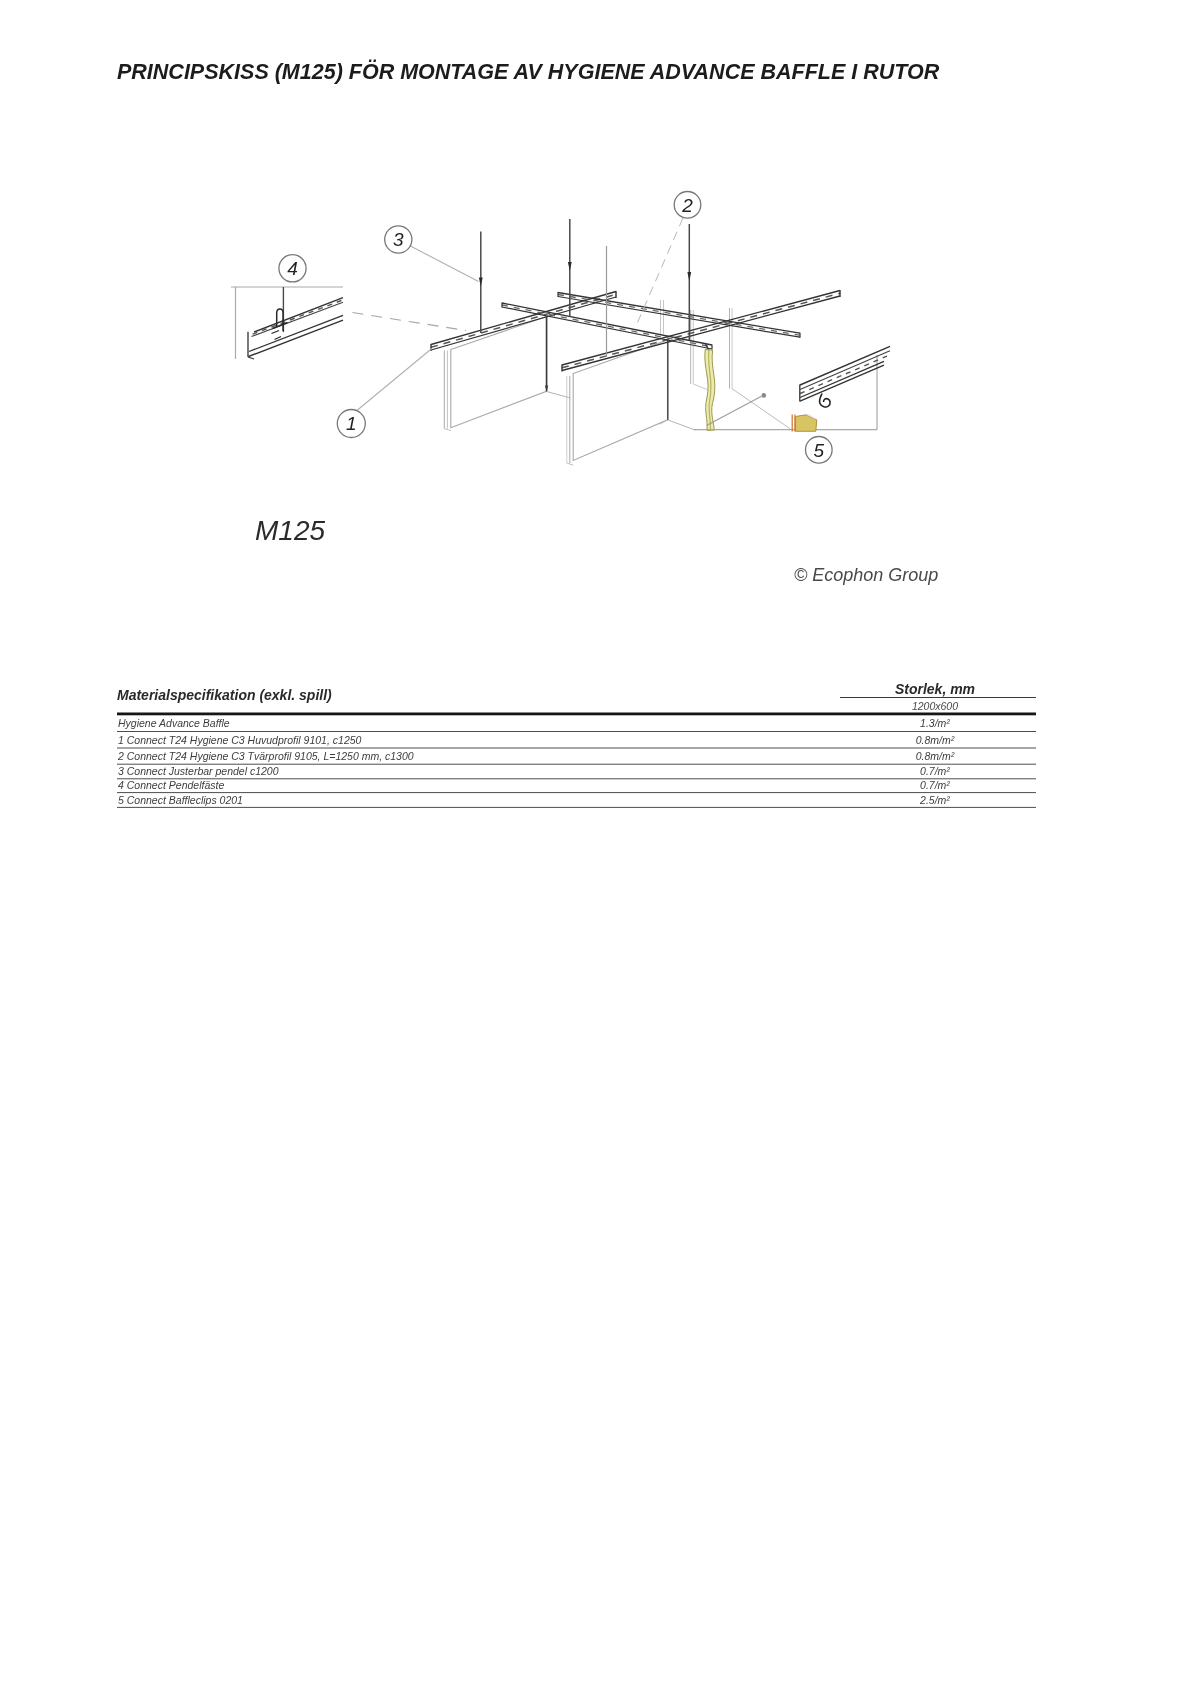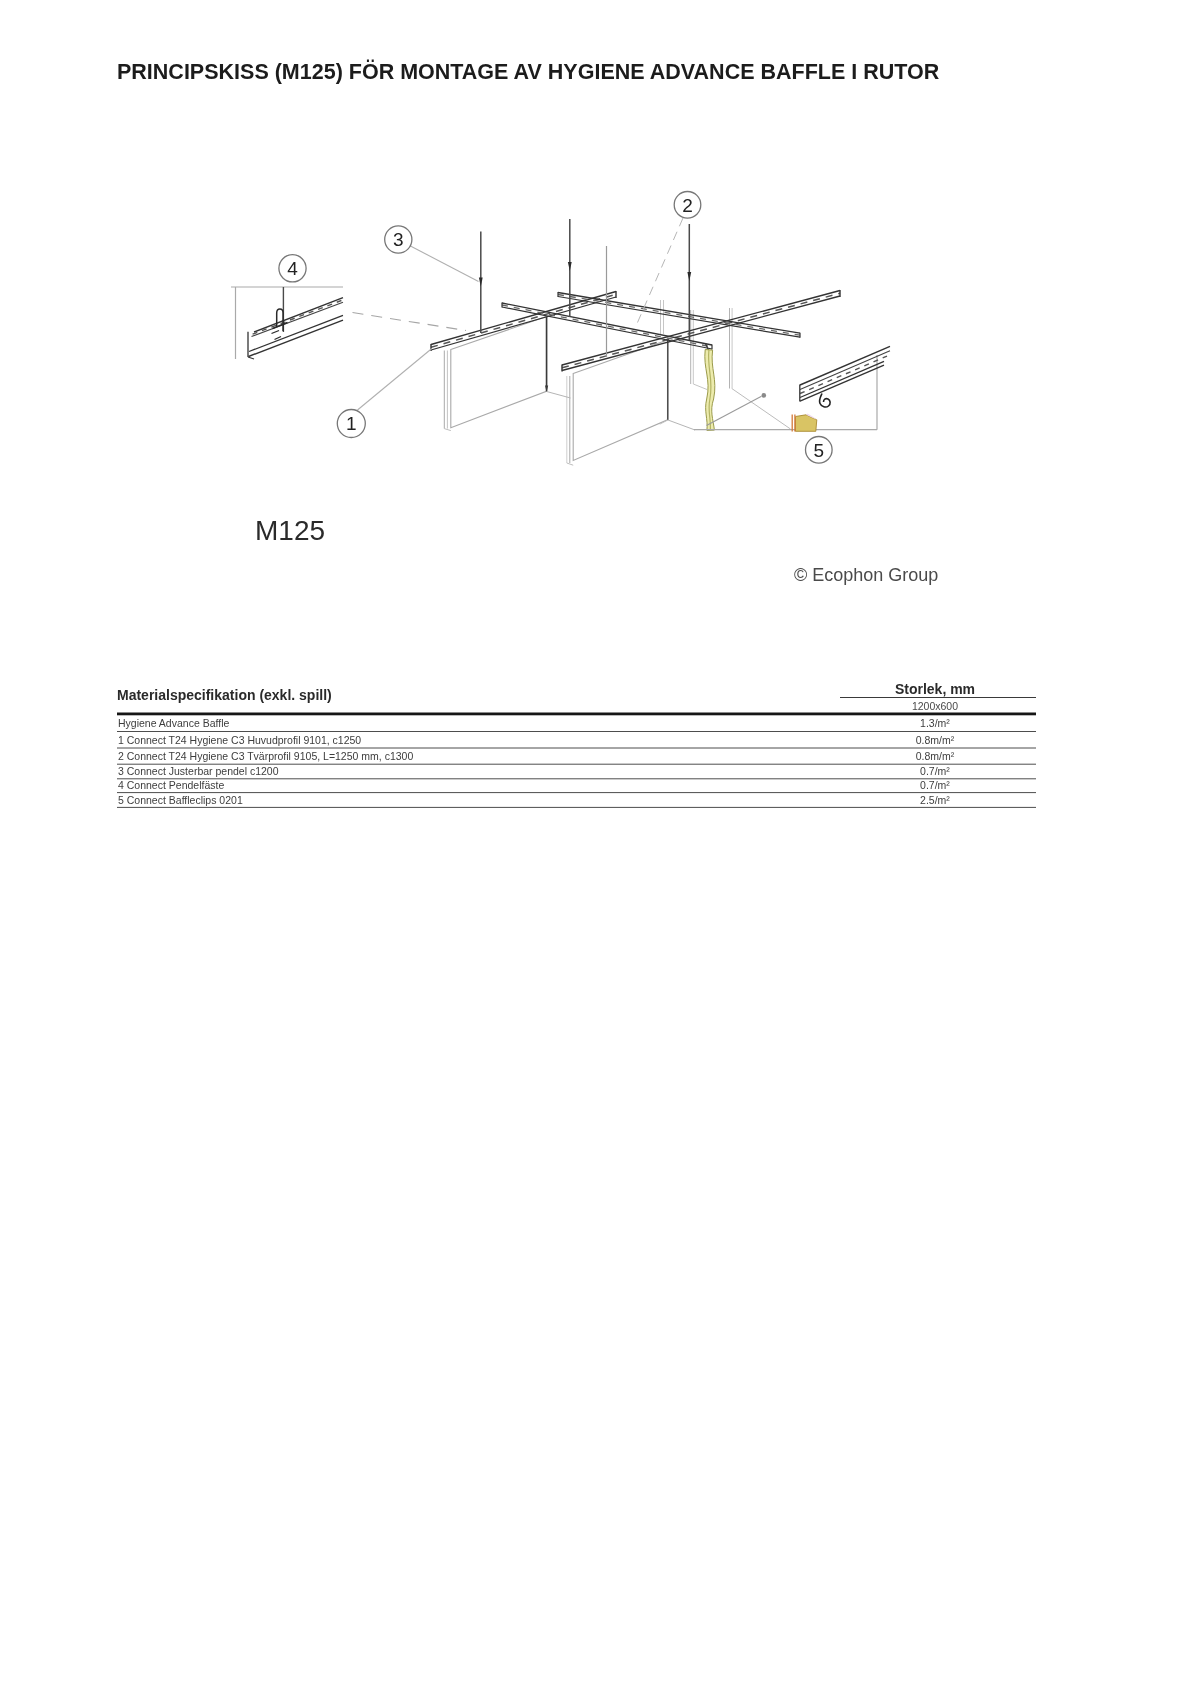--- a/index.html
+++ b/index.html
@@ -1,17 +1,17 @@
 <!DOCTYPE html>
 <html><head>
 <meta charset="utf-8">
 <style>
   html,body{margin:0;padding:0;background:#ffffff;}
   #page{position:relative;width:1190px;height:1684px;background:#ffffff;overflow:hidden;
-        font-family:"Liberation Sans", sans-serif;}
+        font-family:"Liberation Sans", sans-serif;font-style:italic;}
   svg{position:absolute;left:0;top:0;}
   text{font-family:"Liberation Sans", sans-serif;}
 </style>
 </head>
 <body>
 <div id="page">
 <svg width="1190" height="1684" viewBox="0 0 1190 1684">
 
   <g>
         <text x="117" y="78.5" font-size="21.5" font-weight="bold" fill="#1c1c1c">PRINCIPSKISS (M125) FÖR MONTAGE AV HYGIENE ADVANCE BAFFLE I RUTOR</text>

